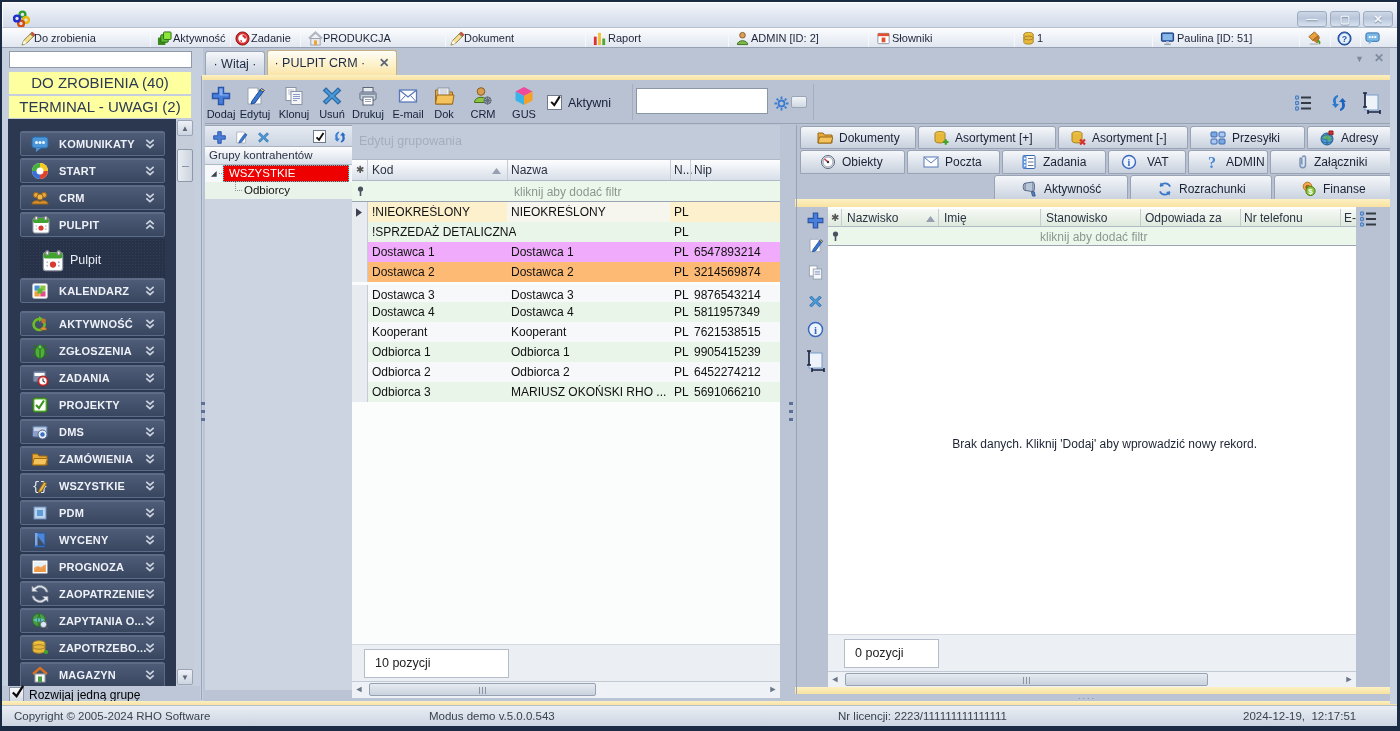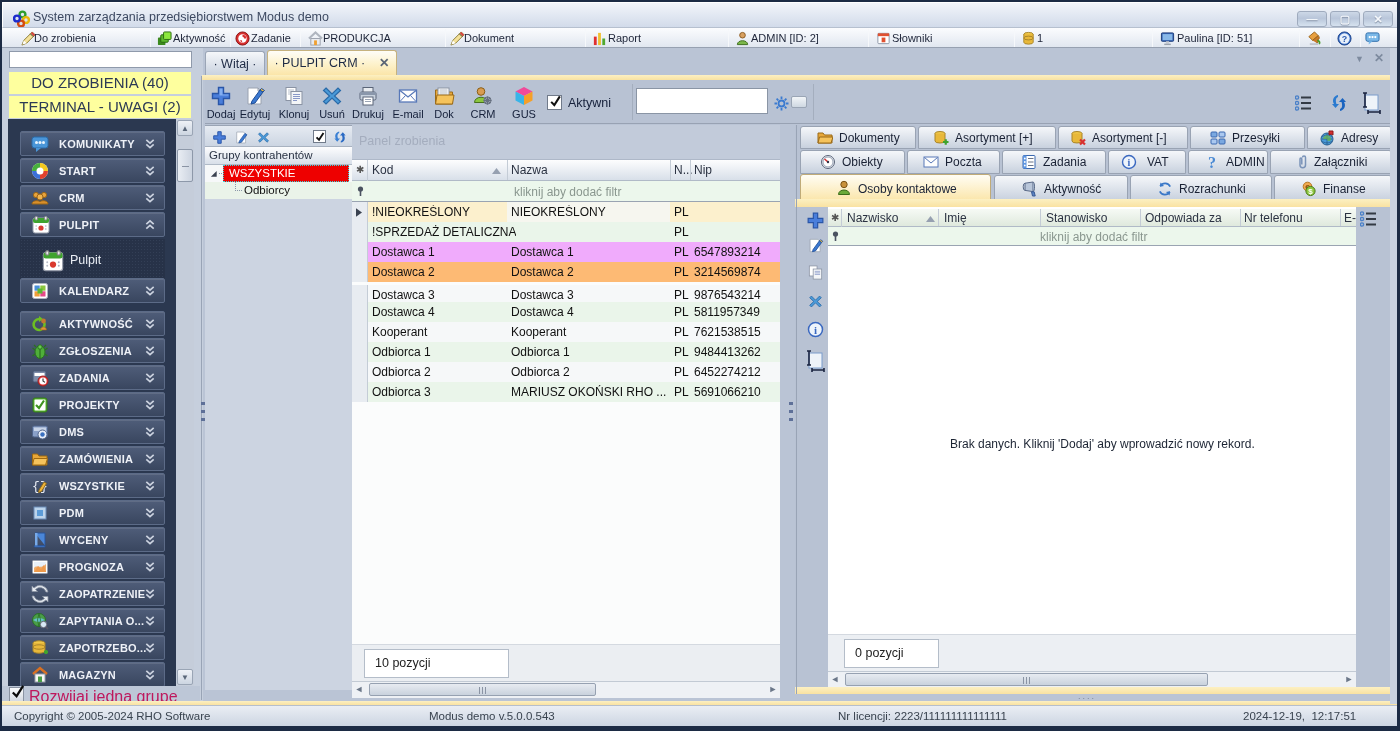--- a/index.html
+++ b/index.html
@@ -62,21 +62,20 @@
 <body>
 <div class="win">
 
   <div class="titlebar">
     <svg class="abs" style="left:10px;top:7px" width="17" height="17" viewBox="0 0 17 17">
       <circle cx="9.5" cy="4.5" r="2.9" fill="none" stroke="#2f9e2f" stroke-width="2.4"></circle>
       <circle cx="13" cy="10" r="2.9" fill="none" stroke="#e8b80c" stroke-width="2.4"></circle>
       <circle cx="8" cy="13.5" r="2.9" fill="none" stroke="#d44a10" stroke-width="2.4"></circle>
       <circle cx="4" cy="8.5" r="2.9" fill="none" stroke="#1d2ccc" stroke-width="2.4"></circle>
     </svg>
-    <div class="titletext">System zarządzania przedsiębiorstwem Modus demo</div>
     <div class="winbtn" style="left:1294px">
         <span>—</span>
       </div>
     <div class="winbtn" style="left:1327px">
         <span>▢</span>
       </div>
     <div class="winbtn" style="left:1360px">
         <span>✕</span>
       </div>
   </div>
@@ -430,21 +429,21 @@
   <div class="sscroll">
     <div class="sarrow" style="top:1px">▲</div>
     <div class="sthumb" style="top:30px;height:33px;text-align:center;line-height:31px"><span class="grip" style="width:7px;height:1px;display:inline-block"></span></div>
     <div class="sarrow" style="top:550px">▼</div>
   </div>
   <div class="cbrow">
     <div class="abs" style="left:7px;top:1px;width:15px;height:15px;background:linear-gradient(#fbfcfd,#d5dae2);border:1px solid #8a93a2"></div>
     <svg class="abs" style="left:8px;top:-2px" width="15" height="15" viewBox="0 0 16 16">
         <path d="M3 9 L7 13 L14 2" stroke="#0a0a0a" stroke-width="2.4" fill="none"></path>
       </svg>
-    <div class="abs" style="left:27px;top:2px;font-size:16px;color:#be185d">Rozwijaj jedną grupę</div>
+    <div class="abs" style="left:27px;top:2px;font-size:12px;color:#000000">Rozwijaj jedną grupę</div>
   </div>
 
   <div class="tab-inactive" style="left:205px;top:51px;width:60px;height:24px;line-height:24px">· Witaj ·</div>
   <div class="tab-active" style="left:267px;top:50px;width:130px;height:25px;line-height:25px">· PULPIT CRM ·&nbsp;&nbsp;&nbsp;&nbsp;<b style="color:#5a6576">✕</b></div>
   <div class="abs" style="left:1355px;top:54px;color:#7d8a9e;font-size:9px">▼</div>
   <div class="abs" style="left:1374px;top:51px;color:#7d8a9e;font-size:12px;font-weight:bold">✕</div>
 
   <div class="abs creamstrip" style="left:202px;top:75px;width:1188px;height:5px"></div>
 
   <div class="toolbar" id="toolbar">
@@ -572,21 +571,21 @@
     <div class="abs" style="left:14px;top:47px;width:5px;border-top:1px dotted #8a96a8"></div>
     <div class="abs" style="left:18px;top:39px;width:126px;height:17px;background:#ee0000;border:1px dotted #35d8e0"></div>
     <div class="abs" style="left:24px;top:41px;font-size:11.5px;color:#fff">WSZYSTKIE</div>
     <div class="abs" style="left:30px;top:56px;width:1px;height:9px;border-left:1px dotted #8a96a8"></div>
     <div class="abs" style="left:30px;top:64px;width:7px;border-top:1px dotted #8a96a8"></div>
     <div class="abs" style="left:39px;top:58px;font-size:11.5px;color:#111">Odbiorcy</div>
   </div>
 
   <div class="abs" style="left:352px;top:125px;width:428px;height:573px;background:#fbfcfc" id="maingrid">
     <div class="abs" style="left:0;top:0;width:428px;height:35px;background:#c2cbda;border-bottom:1px solid #aeb8c8"></div>
-    <div class="abs" style="left:7px;top:9px;font-size:12.5px;color:#a4adbe">Panel zrobienia</div>
+    <div class="abs" style="left:7px;top:9px;font-size:12.5px;color:#a4adbe">Edytuj grupowania</div>
     <div class="abs gridhead" style="left:0;top:35px;width:428px;height:21px">
       <div class="abs" style="left:0;top:0;width:16px;height:21px;border-right:1px solid #c4ccd6"></div>
       <div class="abs" style="left:4px;top:4px;color:#555;font-size:10px">✱</div>
       <div class="hcell" style="left:20px;top:3px">Kod</div>
       <svg class="abs" style="left:140px;top:8px" width="9" height="6" viewBox="0 0 9 6">
           <path d="M4.5 0 L9 6 L0 6Z" fill="#96a0b0"></path>
         </svg>
       <div class="colsep" style="left:155px"></div>
       <div class="hcell" style="left:159px;top:3px">Nazwa</div>
       <div class="colsep" style="left:318px"></div>
@@ -649,21 +648,21 @@
       <div class="cell" style="left:20px;top:3px;width:132px">Kooperant</div>
       <div class="cell" style="left:159px;top:3px;width:155px">Kooperant</div>
       <div class="cell" style="left:322px;top:3px">PL</div>
       <div class="cell" style="left:342px;top:3px">7621538515</div>
     </div>
     <div class="abs" style="left:0;top:217px;width:428px;height:20px;background:#eaf5ea">
       <div class="abs" style="left:0;top:0;width:16px;height:20px;background:#e8ecf1;border-right:1px solid #c4ccd6"></div>
       <div class="cell" style="left:20px;top:3px;width:132px">Odbiorca 1</div>
       <div class="cell" style="left:159px;top:3px;width:155px">Odbiorca 1</div>
       <div class="cell" style="left:322px;top:3px">PL</div>
-      <div class="cell" style="left:342px;top:3px">9484413262</div>
+      <div class="cell" style="left:342px;top:3px">9905415239</div>
     </div>
     <div class="abs" style="left:0;top:237px;width:428px;height:20px;background:#f6f8f9">
       <div class="abs" style="left:0;top:0;width:16px;height:20px;background:#e8ecf1;border-right:1px solid #c4ccd6"></div>
       <div class="cell" style="left:20px;top:3px;width:132px">Odbiorca 2</div>
       <div class="cell" style="left:159px;top:3px;width:155px">Odbiorca 2</div>
       <div class="cell" style="left:322px;top:3px">PL</div>
       <div class="cell" style="left:342px;top:3px">6452274212</div>
     </div>
     <div class="abs" style="left:0;top:257px;width:428px;height:20px;background:#eaf5ea">
       <div class="abs" style="left:0;top:0;width:16px;height:20px;background:#e8ecf1;border-right:1px solid #c4ccd6"></div>
@@ -766,27 +765,20 @@
         </svg>
       <div class="lbl" style="left:37px">ADMIN</div>
       </div>
     <div class="rtab" style="left:475px;top:25px;width:122px;height:24px">
       <svg class="rtabicon" style="left:21px" viewBox="0 0 16 16">
           <path d="M10.5 3.5 C10.5 1.5 13.5 1.5 13.5 3.5 L13.5 11 C13.5 14.5 8 14.5 8 11 L8 5 C8 3.8 9.8 3.8 9.8 5 L9.8 10.5" fill="none" stroke="#7a93b8" stroke-width="1.5"></path>
         </svg>
       <div class="lbl" style="left:43px">Załączniki</div>
       </div>
 
-    <div class="rtab" style="left:5px;top:49px;width:191px;height:27px;background:linear-gradient(#fffdf4,#fbe6ab);border-color:#c0ab78">
-      <svg class="rtabicon" style="left:35px;top:5px" viewBox="0 0 16 16">
-          <circle cx="8" cy="4.5" r="3.2" fill="#c8913a" stroke="#7a5416"></circle>
-          <path d="M2.5 14.5 C2.5 8.5 13.5 8.5 13.5 14.5Z" fill="#6aaa3a" stroke="#3c6c1c"></path>
-        </svg>
-      <div class="lbl" style="left:57px;top:7px">Osoby kontaktowe</div>
-      </div>
     <div class="rtab" style="left:199px;top:50px;width:134px;height:26px">
       <svg class="rtabicon" style="left:27px;top:5px" viewBox="0 0 16 16">
           <ellipse cx="3" cy="5.8" rx="1.8" ry="3.6" fill="#dde5f0" stroke="#5a6a88"></ellipse>
           <path d="M3 2.2 L11 1 L11 10.6 L3 9.4Z" fill="#b9c6da" stroke="#5a6a88"></path>
           <path d="M11 1 C13 1 13 10.6 11 10.6" fill="#9fb0c8" stroke="#5a6a88"></path>
           <path d="M9.5 10.8 L12.2 10.8 L13.2 15 L10.5 15Z" fill="#5c84c4" stroke="#3a5a94"></path>
         </svg>
       <div class="lbl" style="left:49px;top:6px">Aktywność</div>
       </div>
     <div class="rtab" style="left:335px;top:50px;width:142px;height:26px">
@@ -864,21 +856,21 @@
     <svg class="abs" style="left:565px;top:86px" width="17" height="16" viewBox="0 0 17 16">
         <g stroke="#333a44" stroke-width="2">
           <path d="M6 2.5 L16 2.5 M6 8 L16 8 M6 13.5 L16 13.5"></path>
         </g>
         <g fill="none" stroke="#4a80c8" stroke-width="1.4">
           <circle cx="2" cy="2.5" r="1.6"></circle>
           <circle cx="2" cy="8" r="1.6"></circle>
           <circle cx="2" cy="13.5" r="1.6"></circle>
         </g>
       </svg>
-    <div class="abs" style="left:155px;top:312px;width:320px;font-size:12px;color:#1c2433;text-align:left">Brak danych. Kliknij 'Dodaj' aby wprowadzić nowy rekord.</div>
+    <div class="abs" style="left:142px;top:312px;width:320px;font-size:12px;color:#1c2433;text-align:right">Brak danych. Kliknij 'Dodaj' aby wprowadzić nowy rekord.</div>
     <div class="abs" style="left:33px;top:509px;width:528px;height:37px;background:#eceff3;border-top:1px solid #d4d9e0"></div>
     <div class="abs" style="left:49px;top:514px;width:95px;height:29px;background:#fff;border:1px solid #b4bdc9"></div>
     <div class="abs" style="left:60px;top:521px;font-size:12.5px;color:#222">0 pozycji</div>
     <div class="hsb" style="left:33px;top:546px;width:528px;height:16px">
       <div class="harrow" style="left:0">◄</div>
       <div class="harrow" style="right:0">►</div>
       <div class="hthumb" style="left:17px;width:363px;text-align:center;line-height:12px"><span class="grip"></span><span class="grip"></span><span class="grip"></span></div>
     </div>
     <div class="abs creamstrip" style="left:0;top:562px;width:595px;height:7px"></div>
   </div>

